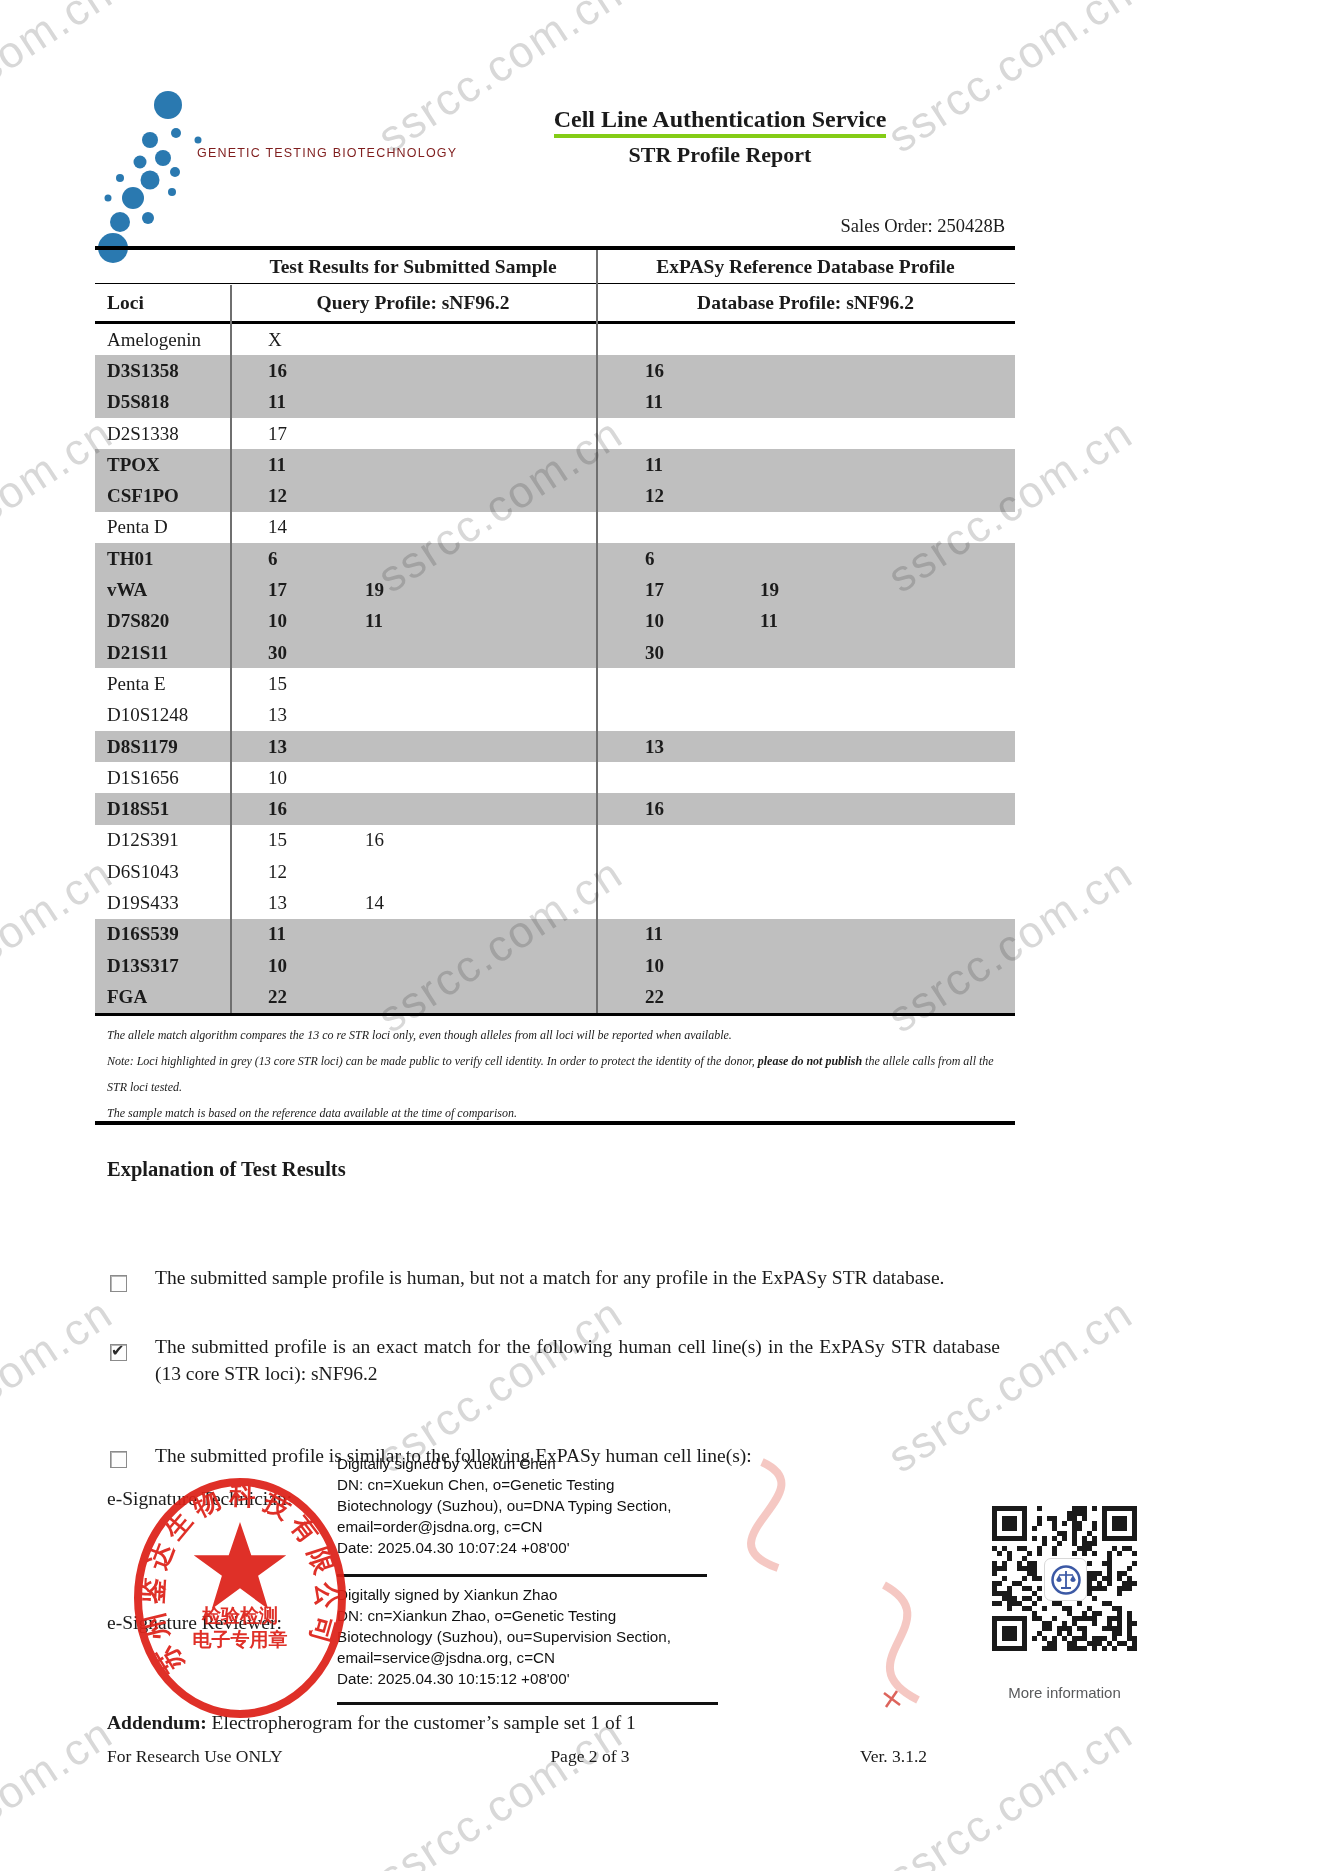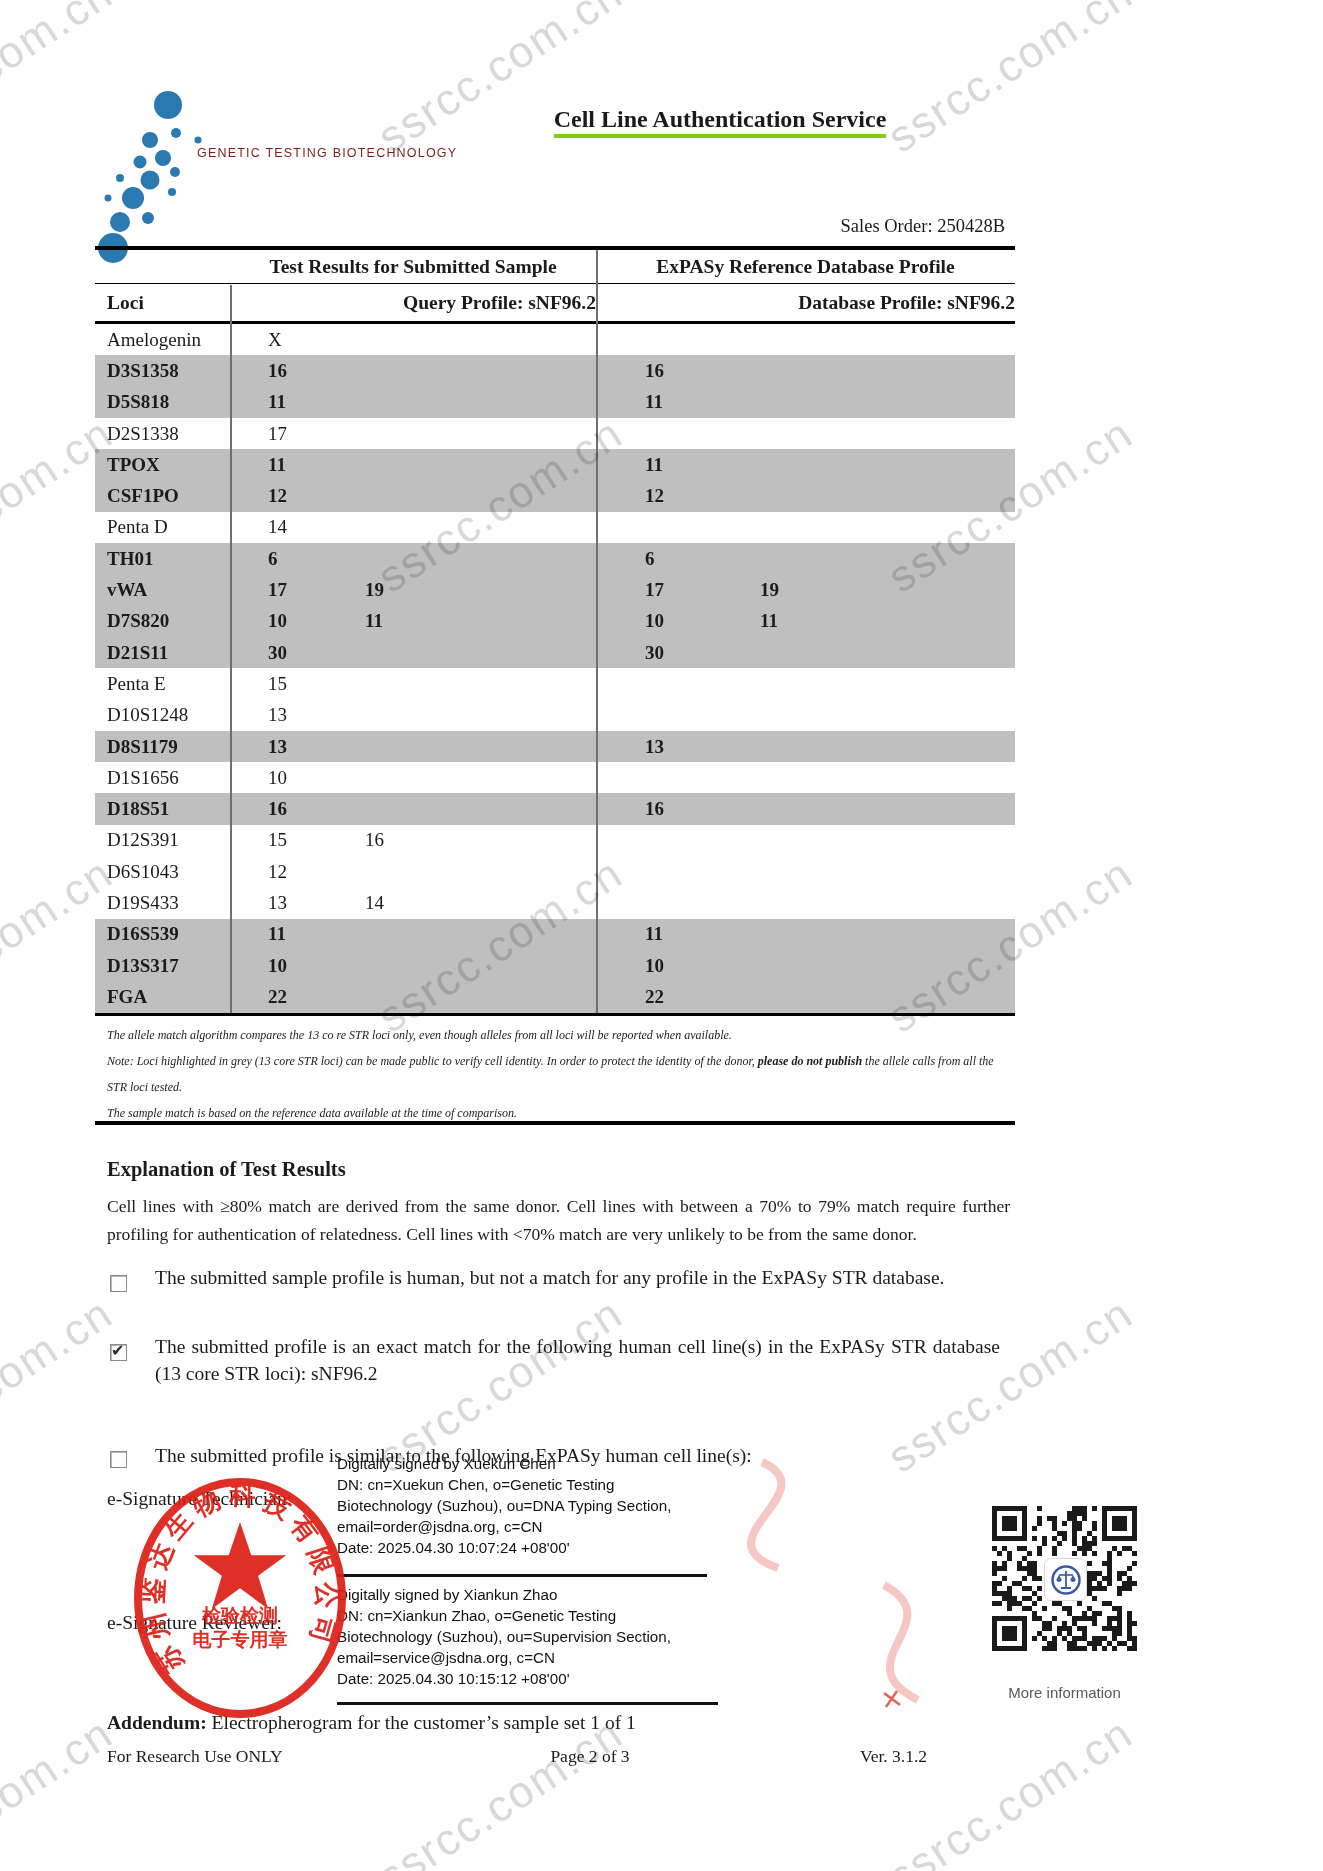--- a/index.html
+++ b/index.html
@@ -21,21 +21,21 @@
             border-top:4px solid #000;border-bottom:3.5px solid #000;}
   .group-row{position:relative;height:33px;border-bottom:1.5px solid #000;}
   .gh{position:absolute;top:0;height:33px;line-height:33px;text-align:center;
       font-size:19.5px;font-weight:700;}
   .gh1{left:135px;width:366px;}
   .gh2{left:501px;width:419px;}
   .header-row{position:relative;height:37px;border-bottom:3.5px solid #000;
               display:grid;grid-template-columns:135px 366px 419px;align-items:center;
               font-size:19.5px;font-weight:700;}
   .hloci{padding-left:12px;}
-  .hq,.hd{text-align:right;}
+  .hq,.hd{text-align:center;}
   .tbody{position:relative;}
   .trow{display:grid;grid-template-columns:135px 366px 419px;height:31.3px;
         align-items:center;font-size:19px;}
   .trow.core{background:#bfbfbf;font-weight:bold;}
   .cell.loci{padding-left:12px;}
   .cell.q{padding-left:38px;}
   .cell.d{padding-left:49px;}
   .allele{display:inline-block;}
   .cell.q .allele:first-child{min-width:97px;}
   .cell.d .allele:first-child{min-width:115px;}
@@ -115,20 +115,21 @@
         <circle cx="77" cy="107" r="4"></circle>
       <circle cx="25" cy="137" r="10"></circle>
         <circle cx="53" cy="133" r="6"></circle>
       <circle cx="18" cy="163" r="15"></circle>
     </g>
   </svg>
   <div class="logo-text">GENETIC TESTING BIOTECHNOLOGY</div>
 
   <div class="title-wrap">
     <div><span class="title-main">Cell Line Authentication Service</span></div>
+    <div class="title-sub">STR Profile Report</div>
   </div>
   <div class="sales-order">Sales Order: 250428B</div>
 
   <div class="strtable">
     <div class="group-row">
       <div class="gh gh1">Test Results for Submitted Sample</div>
       <div class="gh gh2">ExPASy Reference Database Profile</div>
     </div>
     <div class="header-row">
       <div class="hloci">Loci</div>
@@ -252,21 +253,20 @@
   </div>
 
   <div class="notes">
     <p><span>The allele match algorithm compares the 13 co re STR loci only, even though alleles from all loci will be reported when available.</span></p>
     <p><span>Note: Loci highlighted in grey (13 core STR loci) can be made public to verify cell identity. In order to protect the identity of the donor, </span><b>please do not publish</b><span> the allele calls from all the STR loci tested.</span></p>
     <p><span>The sample match is based on the reference data available at the time of comparison.</span></p>
   </div>
   <div class="notes-rule"></div>
 
   <div class="exp-head">Explanation of Test Results</div>
-  <div class="exp-body">Cell lines with ≥80% match are derived from the same donor. Cell lines with between a 70% to 79% match require further profiling for authentication of relatedness. Cell lines with &lt;70% match are very unlikely to be from the same donor.</div>
 
   <div class="cbx" style="left:110px;top:1275px;"></div>
   <div class="cbx-text" style="left:155px;top:1264px;width:845px;">The submitted sample profile is human, but not a match for any profile in the ExPASy STR database.</div>
 
   <div class="cbx" style="left:110px;top:1344px;">
     <span class="mark">✔</span>
   </div>
   <div class="cbx-text" style="left:155px;top:1333px;width:845px;">The submitted profile is an exact match for the following human cell line(s) in the ExPASy STR database (13 core STR loci): sNF96.2</div>
 
   <div class="cbx" style="left:110px;top:1451px;"></div>

